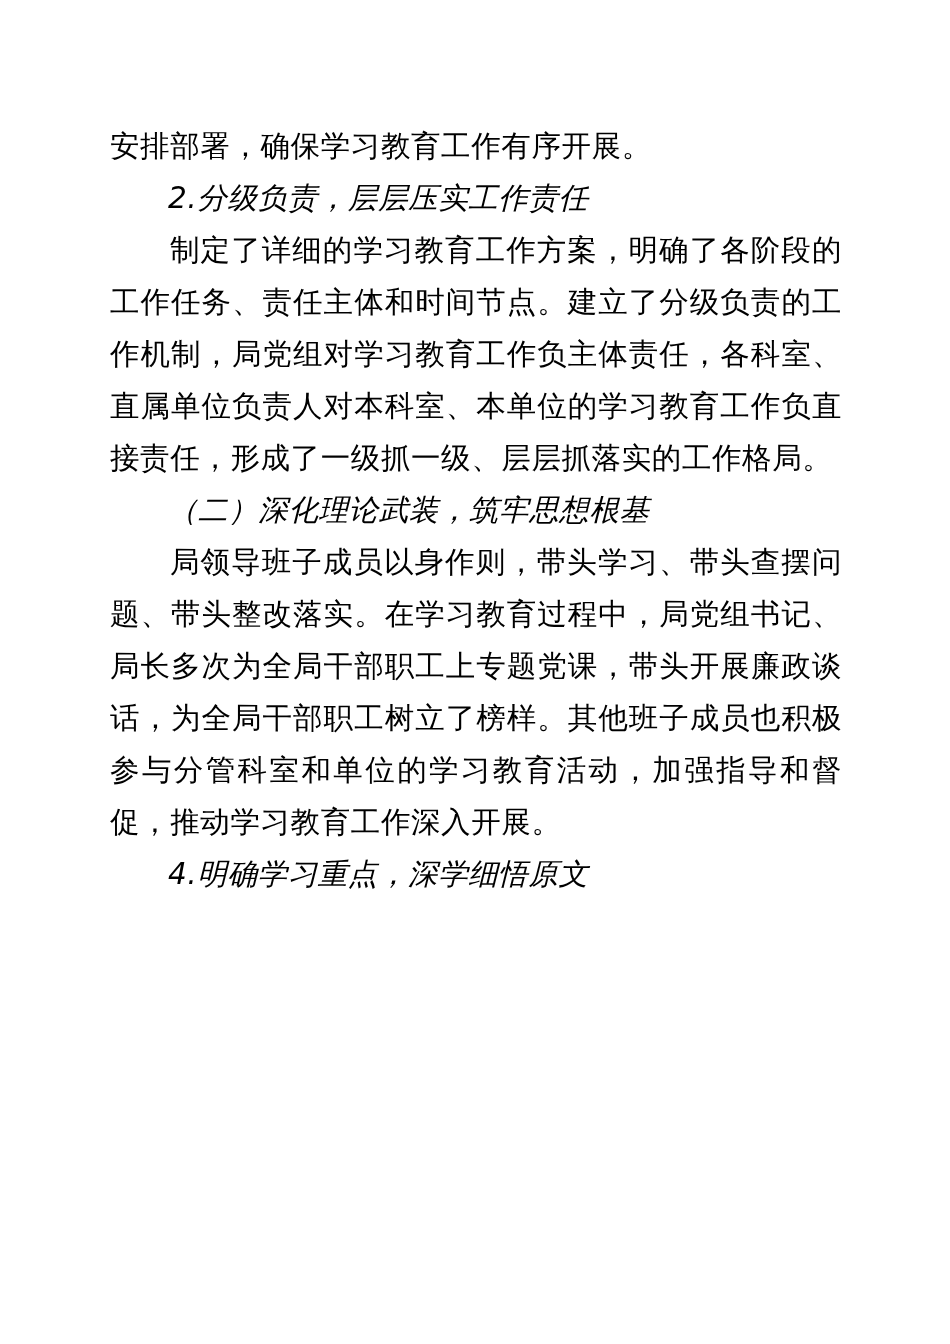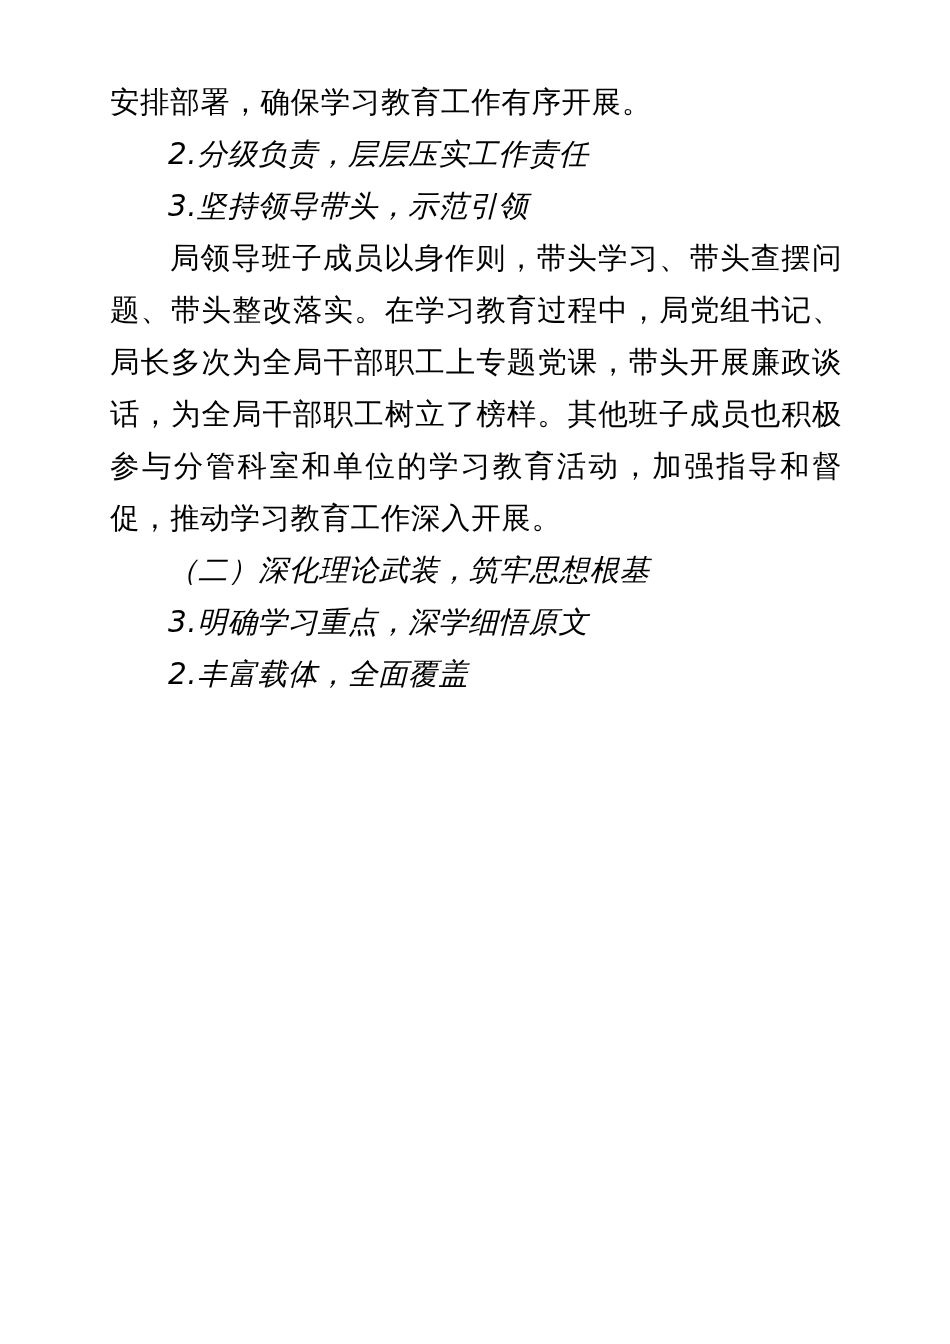--- a/index.html
+++ b/index.html
@@ -11,21 +11,21 @@
     width: 950px;
     height: 1344px;
     font-family: "DejaVu Sans", "Liberation Sans", sans-serif;
     color: #000000;
     overflow: hidden;
   }
   .page {
     width: 950px;
     height: 1344px;
     box-sizing: border-box;
-    padding: 76px 108px 40px 110px;
+    padding: 120px 108px 40px 110px;
     position: relative;
   }
   .para {
     font-size: 29.5px;
     line-height: 52px;
     letter-spacing: 0.6px;
     text-align: justify;
     text-justify: inter-ideograph;
     margin: 0 0 0 0;
     word-break: break-all;
@@ -37,18 +37,17 @@
     text-indent: 58px;
     font-style: italic;
   }
 </style>
 </head>
 <body>
 
 <div class="page">
   <p class="para">安排部署，确保学习教育工作有序开展。</p>
   <p class="para indent-sm">2.分级负责，层层压实工作责任</p>
-  <p class="para indent-sm">3.坚持领导带头，示范引领</p>
+  <p class="para indent">制定了详细的学习教育工作方案，明确了各阶段的工作任务、责任主体和时间节点。建立了分级负责的工作机制，局党组对学习教育工作负主体责任，各科室、直属单位负责人对本科室、本单位的学习教育工作负直接责任，形成了一级抓一级、层层抓落实的工作格局。</p>
+  <p class="para indent-sm">（二）深化理论武装，筑牢思想根基</p>
   <p class="para indent">局领导班子成员以身作则，带头学习、带头查摆问题、带头整改落实。在学习教育过程中，局党组书记、局长多次为全局干部职工上专题党课，带头开展廉政谈话，为全局干部职工树立了榜样。其他班子成员也积极参与分管科室和单位的学习教育活动，加强指导和督促，推动学习教育工作深入开展。</p>
-  <p class="para indent-sm">（二）深化理论武装，筑牢思想根基</p>
-  <p class="para indent-sm">3.明确学习重点，深学细悟原文</p>
-  <p class="para indent-sm">2.丰富载体，全面覆盖</p>
+  <p class="para indent-sm">4.明确学习重点，深学细悟原文</p>
 </div>
 
 </body></html>

